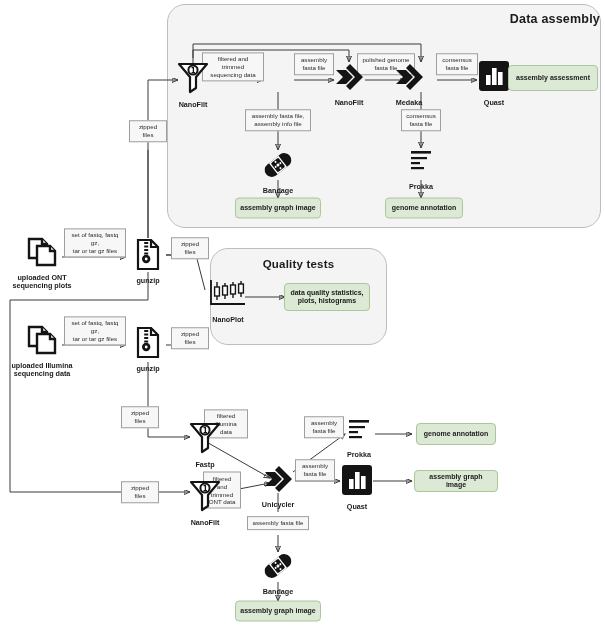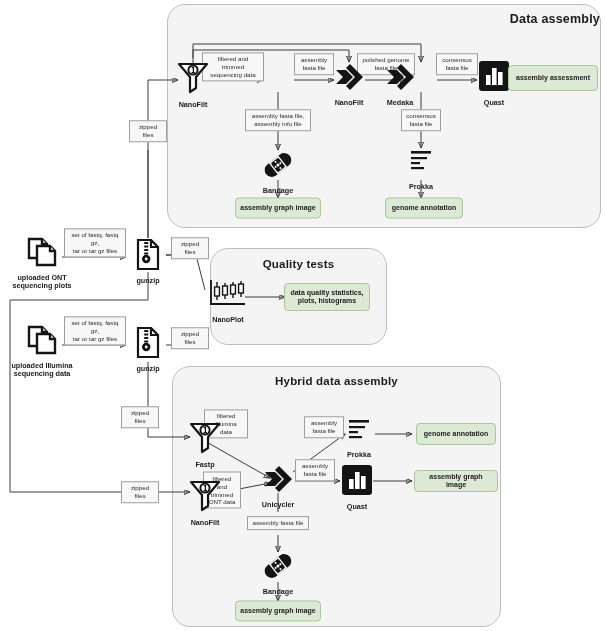--- a/index.html
+++ b/index.html
@@ -102,23 +102,20 @@
 <div id="canvas">
 
   <div class="panel" style="left:167px;top:4px;width:434px;height:224px;">
     <div class="panel-title" style="top:7px;font-size:12.5px;text-align:right;">Data assembly</div>
   </div>
 
   <div class="panel" style="left:210px;top:248px;width:177px;height:97px;">
     <div class="panel-title" style="top:9px;font-size:11.5px;">Quality tests</div>
   </div>
 
-  <div class="panel" style="left:172px;top:366px;width:329px;height:261px;">
-    <div class="panel-title" style="top:8px;font-size:11.5px;">Hybrid data assembly</div>
-  </div>
 
   <svg class="wires" viewBox="0 0 605 631">
     <defs>
       <marker id="ah" markerWidth="7" markerHeight="7" refX="6" refY="2.5" orient="auto" markerUnits="strokeWidth">
         <path d="M0,0 L6,2.5 L0,5 z" fill="#3a3a3a" stroke="none"></path>
       </marker>
     </defs>
 
     <line x1="62" y1="257" x2="126" y2="257" marker-end="url(#ah)"></line>
     <line x1="62" y1="345" x2="126" y2="345" marker-end="url(#ah)"></line>
@@ -293,21 +290,21 @@
   <div class="node" style="left:349px;top:62px;">
     <span class="icon">
       <svg width="32" height="30" viewBox="0 0 32 30">
         <path d="M3,8 h10 l7,7 -7,7 h-10 l7,-7 z" fill="#141414"></path>
         <path d="M17,2 l13,13 -13,13 -4,-4 9,-9 -9,-9 z" fill="#141414"></path>
       </svg>
     </span>
     <span class="cap">NanoFilt</span>
   </div>
 
-  <div class="node" style="left:400px;top:62px;">
+  <div class="node" style="left:409px;top:62px;">
     <span class="icon">
       <svg width="32" height="30" viewBox="0 0 32 30">
         <path d="M3,8 h10 l7,7 -7,7 h-10 l7,-7 z" fill="#141414"></path>
         <path d="M17,2 l13,13 -13,13 -4,-4 9,-9 -9,-9 z" fill="#141414"></path>
       </svg>
     </span>
     <span class="cap">Medaka</span>
   </div>
 
   <div class="node" style="left:494px;top:60px;">

